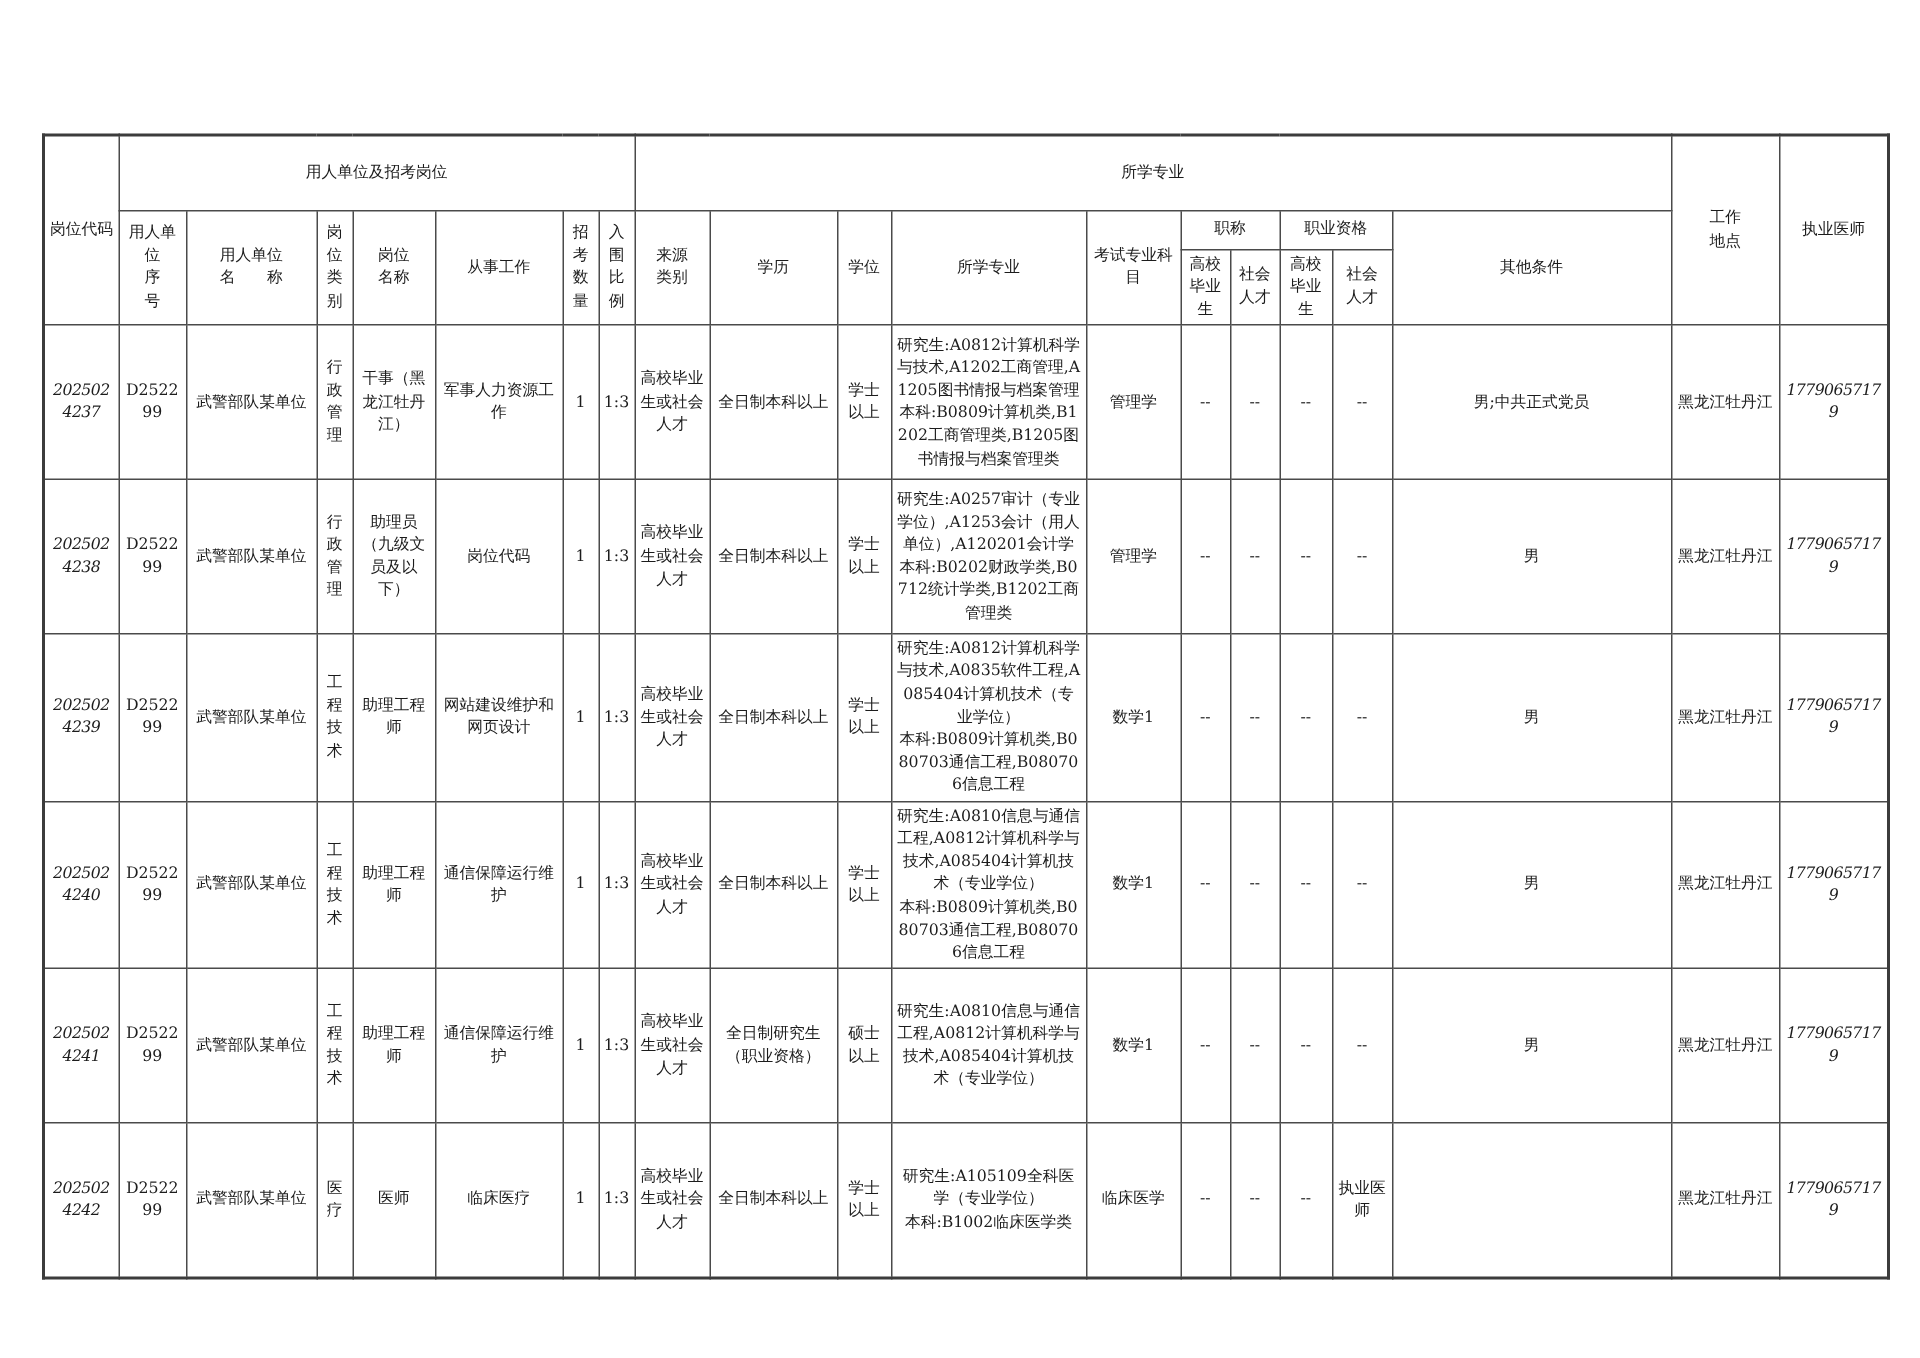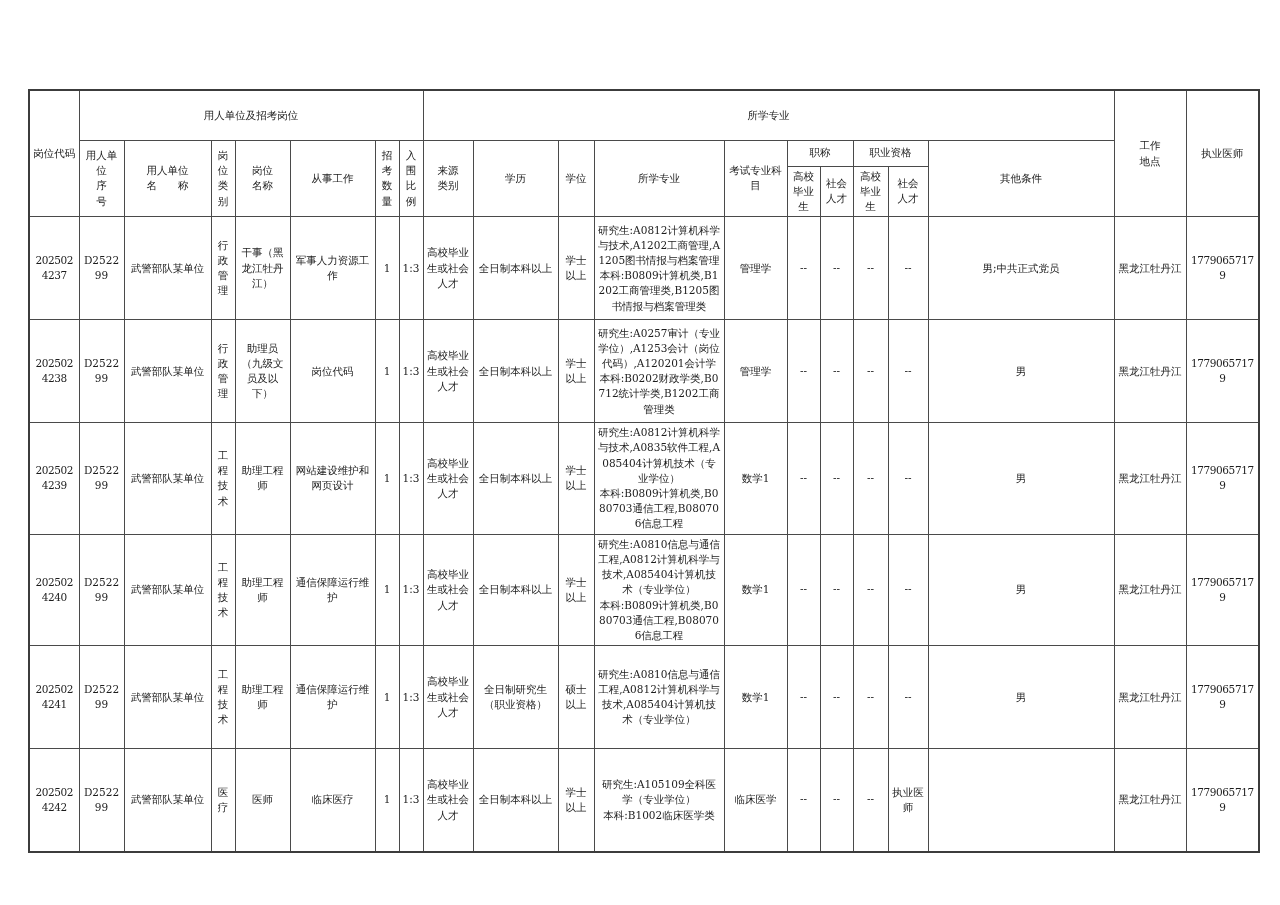--- a/index.html
+++ b/index.html
@@ -18,21 +18,21 @@
     border:1px solid #4a4a4a;
     text-align:center;vertical-align:middle;
     font-weight:normal;
     font-size:10.5px;line-height:1.45;
     padding:2px 3px;
     white-space:pre-line;
     overflow:hidden;
     word-break:break-all;
   }
   th.grp{font-weight:bold;font-size:11px;}
-  .num{font-size:9px;letter-spacing:-0.4px;padding:1px 1px;}
+  .num{font-size:9px;letter-spacing:-0.4px;padding:1px 1px;font-style:italic;}
   .small{font-size:10px;}
   tr.hdr-a{height:50px;}
   tr.hdr-b{height:26px;}
   tr.hdr-c{height:34px;}
   tbody tr{height:103px;}
   td.major-cell{font-size:10.3px;line-height:1.5;}
 </style>
 </head>
 <body>
 
@@ -147,21 +147,21 @@
     <td>行政
 管理</td>
     <td>助理员（九级文员及以下）</td>
     <td>岗位代码</td>
     <td class="small">1</td>
     <td class="small">1:3</td>
     <td>高校毕业生或社会人才</td>
     <td>全日制本科以上</td>
     <td>学士
 以上</td>
-    <td class="major-cell">研究生:A0257审计（专业学位）,A1253会计（岗位代码）,A120201会计学
+    <td class="major-cell">研究生:A0257审计（专业学位）,A1253会计（用人单位）,A120201会计学
 本科:B0202财政学类,B0712统计学类,B1202工商管理类</td>
     <td>管理学</td>
     <td class="small">--</td>
     <td class="small">--</td>
     <td class="small">--</td>
     <td>--</td>
     <td>男</td>
     <td>黑龙江牡丹江</td>
     <td class="num">17790657179</td>
   </tr>

